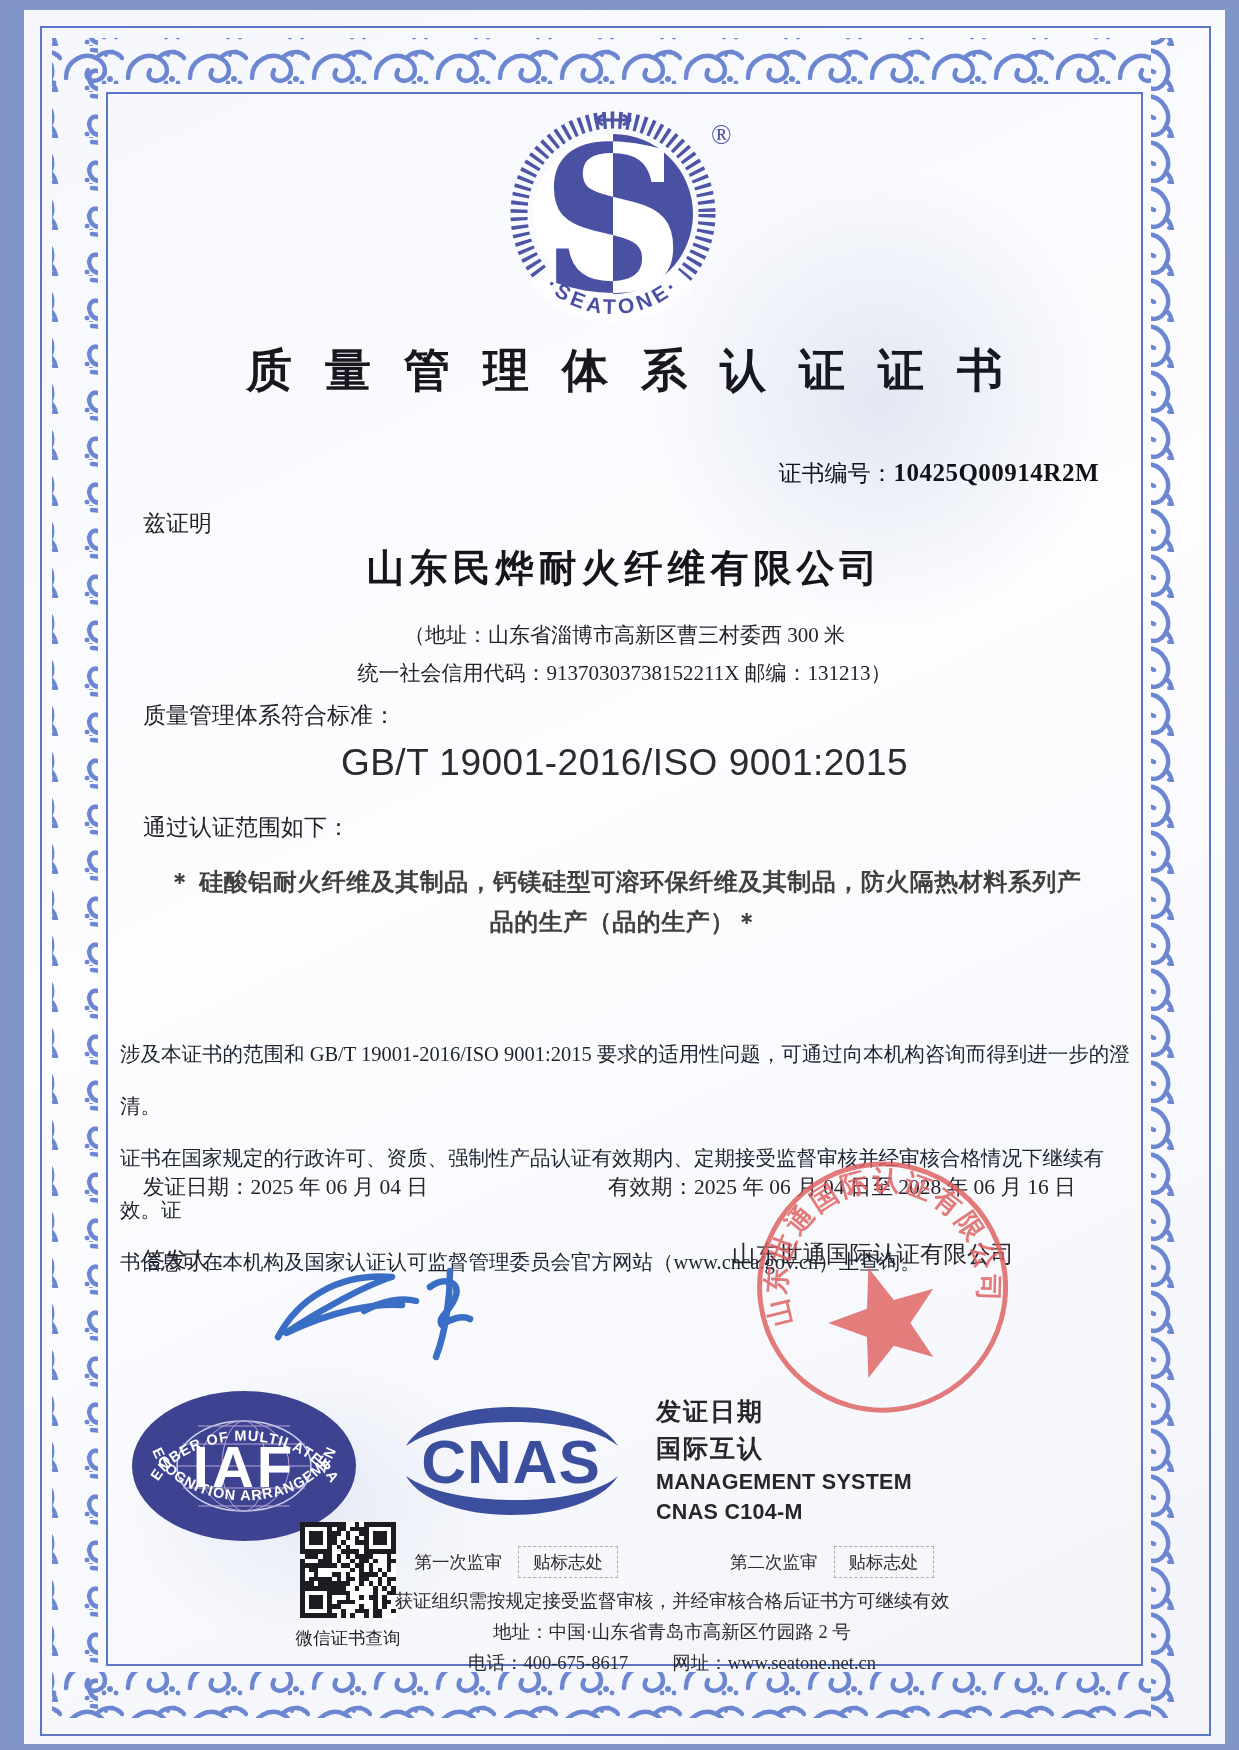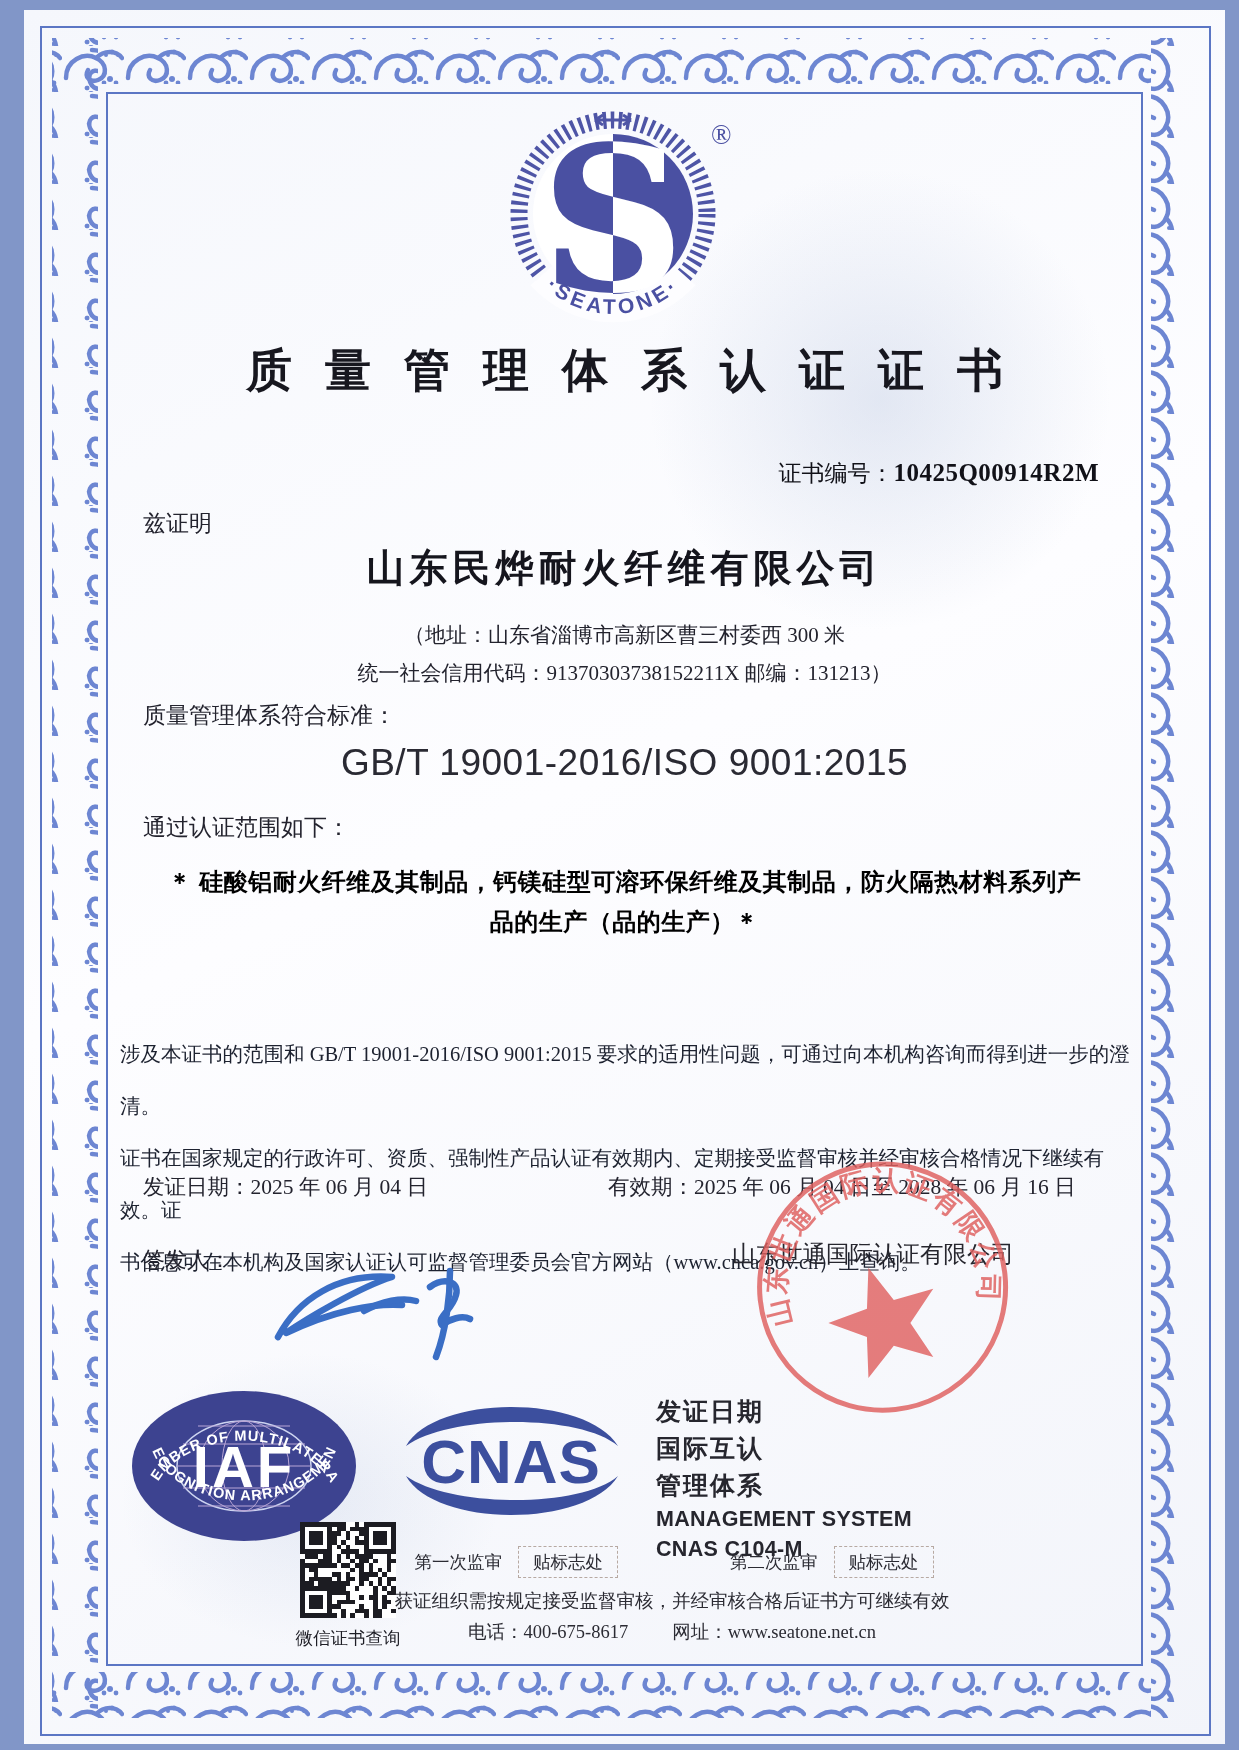--- a/index.html
+++ b/index.html
@@ -21,21 +21,21 @@
   .title{top:340px;font-size:46px;font-weight:bold;letter-spacing:33px;text-indent:33px;color:#17171f;}
   .certno{top:458px;right:140px;font-size:23px;color:#111118;}
   .certno b{font-family:"Liberation Serif",serif;font-size:25px;letter-spacing:.5px;}
   .cizheng{left:143px;top:508px;font-size:23px;}
   .company{top:543px;font-size:38px;font-weight:bold;letter-spacing:5px;color:#15151d;}
   .addr1{top:621px;font-size:21px;}
   .addr2{top:659px;font-size:21px;}
   .stdlabel{left:143px;top:700px;font-size:23px;}
   .standard{top:742px;font-family:"Liberation Sans","DejaVu Sans",sans-serif;font-size:37px;color:#2a2a33;letter-spacing:.5px;}
   .scopelabel{left:143px;top:812px;font-size:23px;}
-  .scope{font-family:"Liberation Sans","DejaVu Sans",sans-serif;font-weight:600;font-size:24px;color:#000000;letter-spacing:.5px;}
+  .scope{font-family:"Liberation Sans","DejaVu Sans",sans-serif;font-weight:600;font-size:24px;color:#404040;letter-spacing:.5px;}
   .scope1{top:866px;}
   .scope2{top:906px;}
   .notice{left:120px;top:1028px;width:1012px;font-size:20.5px;line-height:52px;color:#1d2230;}
   .daterow{top:1172px;font-size:21.5px;}
   .issue{left:143px;}
   .valid{left:608px;}
   .signer{left:143px;top:1245px;font-size:22px;}
   .issuer{left:732px;top:1238px;font-size:23.5px;color:#26262e;}
   .sig{left:262px;top:1255px;}
   .stamp{left:748px;top:1155px;transform:rotate(-6deg);opacity:.82;}
@@ -194,21 +194,20 @@
 
   <svg class="abs cnas" width="234" height="154" viewBox="0 0 234 154">
     <path d="M12,62 C42,10 192,10 224,62 C187,30 57,30 12,62 Z" fill="#3c4f9e"></path>
     <path d="M12,92 C42,144 192,144 224,92 C187,124 57,124 12,92 Z" fill="#3c4f9e"></path>
     <text x="117" y="99" text-anchor="middle" font-family="Liberation Sans,sans-serif" font-weight="bold" font-size="62" letter-spacing="1" fill="#3c4f9e">CNAS</text>
   </svg>
 
   <div class="abs cnasblock">
     <div class="zh">发证日期</div>
     <div class="zh">国际互认</div>
-    <div class="zh">管理体系</div>
     <div class="en">MANAGEMENT SYSTEM</div>
     <div class="en">CNAS C104-M</div>
   </div>
 
   <div class="abs qr">
       <div style="background: rgb(28, 28, 34);"></div>
       <div style="background: rgb(28, 28, 34);"></div>
       <div style="background: rgb(28, 28, 34);"></div>
       <div style="background: rgb(28, 28, 34);"></div>
       <div style="background: rgb(28, 28, 34);"></div>
@@ -653,17 +652,18 @@
 
   <div class="abs footctr">
     <div class="auditrow">
       <span class="lbl">第一次监审</span>
       <span class="stickbox">贴标志处</span>
       <span class="gapbig"></span>
       <span class="lbl">第二次监审</span>
       <span class="stickbox">贴标志处</span>
     </div>
     <div class="footline">获证组织需按规定接受监督审核，并经审核合格后证书方可继续有效</div>
+    <div class="footline2">地址：中国·山东省青岛市高新区竹园路 2 号</div>
     <div class="footline2">
       <span>电话：</span><span>400-675-8617</span><span class="phone-gap"></span><span>网址：</span><span>www.seatone.net.cn</span>
     </div>
   </div>
 </div>
 
 </body></html>

